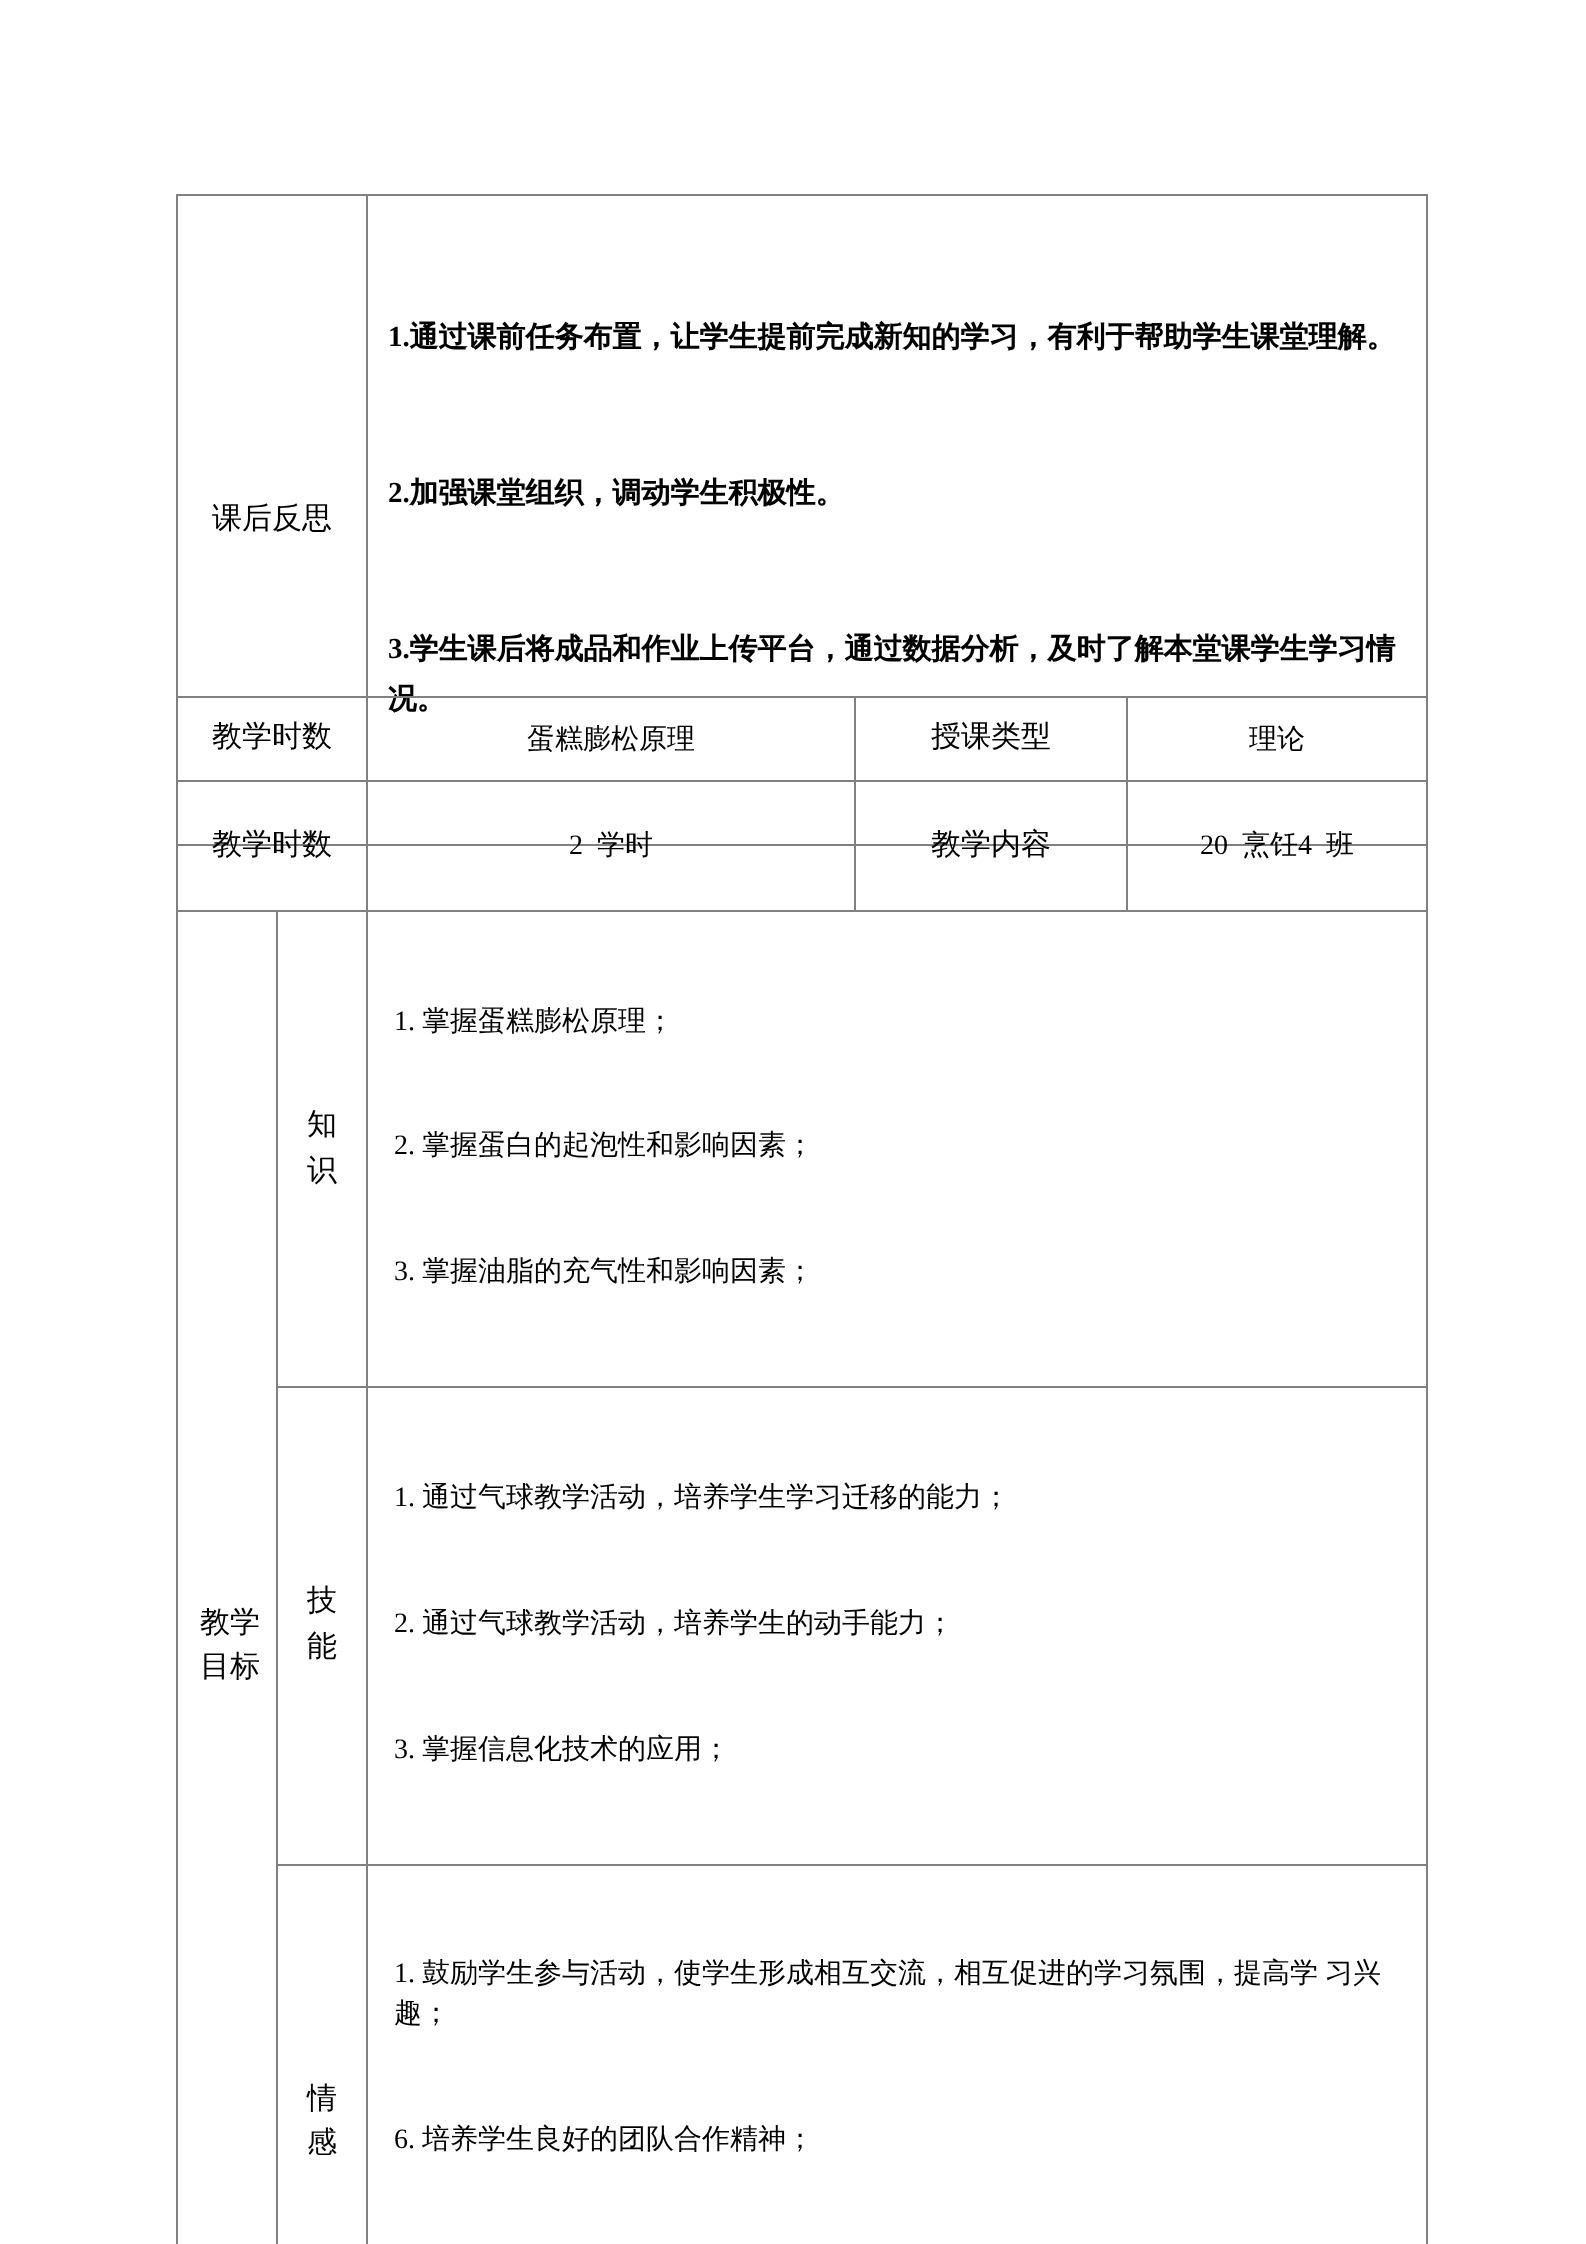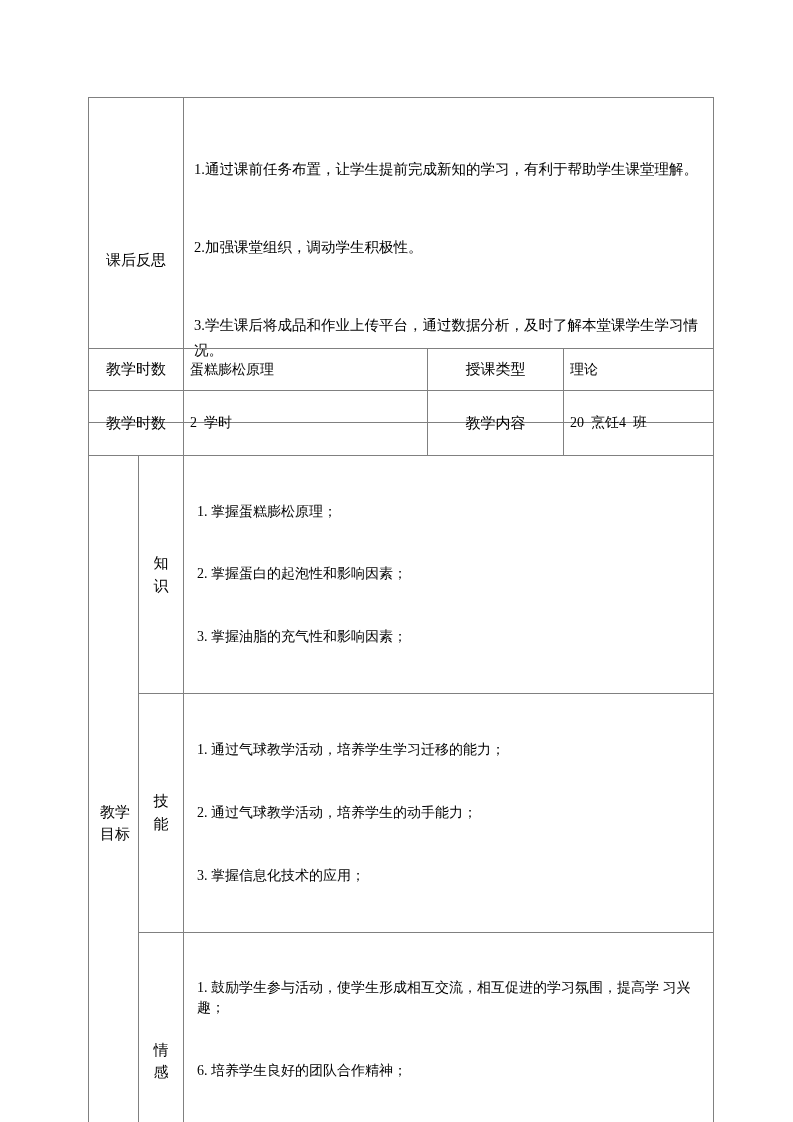--- a/index.html
+++ b/index.html
@@ -12,33 +12,33 @@
   }
   .sheet { position:relative; width:793px; height:1122px; }
 
   table { border-collapse:collapse; table-layout:fixed; }
   td { border:1px solid #808080; padding:2px 6px; font-size:14px; vertical-align:middle; overflow:hidden; }
 
   
   .t1 { position:absolute; left:88px; top:97px; width:625px; height:188px; }
   .t1 .lblcell { width:95px; }
   .t1 .body { padding:8px 10px; line-height:1.7; font-size:14.5px; white-space:pre-wrap; }
-  .t1 .body .item { margin:2px 0; }
+  .t1 .body .item { margin:2px 0;font-weight:bold; }
 
   
   .t2 { position:absolute; left:88px; top:348px; width:625px; }
 
   .lbl {
     font-family:"Liberation Sans", sans-serif;
     font-weight:normal;
     text-align:center;
     font-size:15px;
     line-height:1.35;
   }
-  .ctr { text-align:left; white-space:pre-wrap;margin-top:36px; }
+  .ctr { text-align:center; white-space:pre-wrap;margin-top:36px; }
   .list { padding:4px 9px; line-height:1.45; white-space:pre-wrap; }
   .list .item { margin:1px 4px; }
 
   .v1, .v2 { display:inline-block; word-break:break-all; text-align:center; line-height:1.5; }
   .v1 { width:1.2em; }
   .v2 { width:2.2em;text-align:right; }
 
   .r1  { height:42px; }
   .r2  { height:65px; }
   .r3  { height:72px; }

